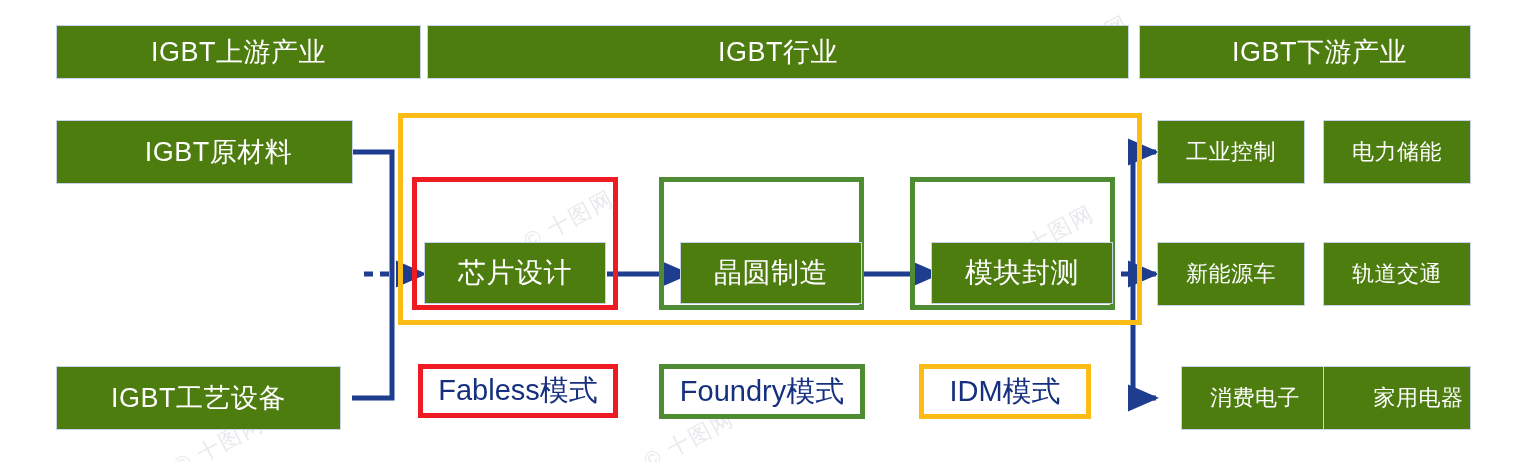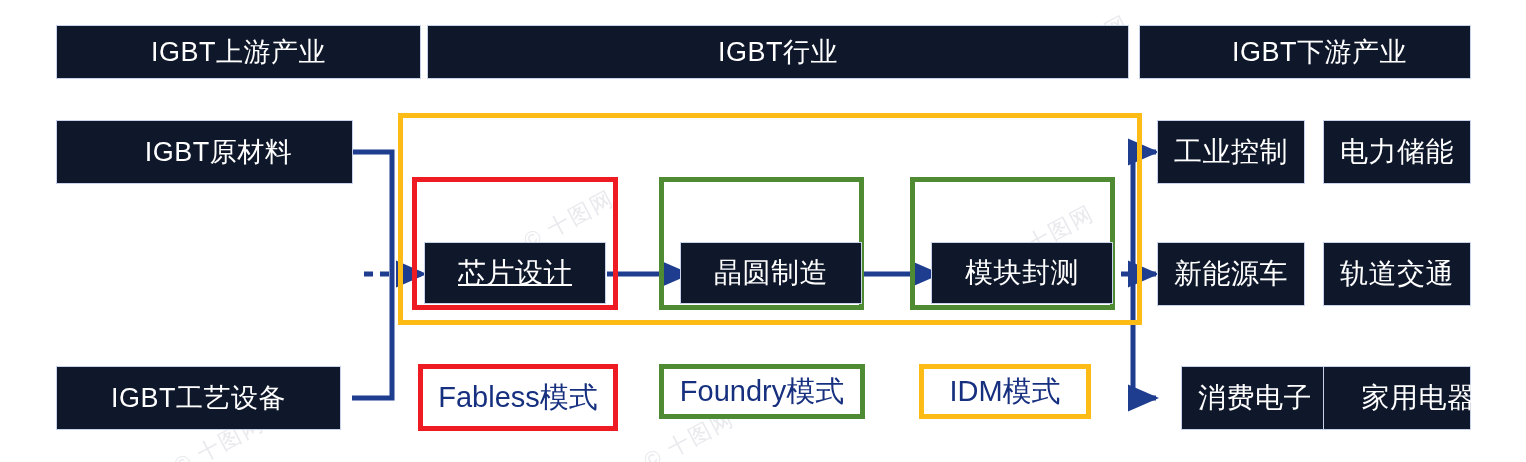--- a/index.html
+++ b/index.html
@@ -11,34 +11,34 @@
     position:relative;
     width:1526px;
     height:462px;
     background:#ffffff;
     overflow:hidden;
   }
 
   
   .blk{
     position:absolute;
-    background:#0f172a;
+    background:#4d7c0f;
     color:#ffffff;
     display:flex;
     align-items:center;
     justify-content:center;
     box-sizing:border-box;
     box-shadow:0 0 0 1px #c8d2ea;
     letter-spacing:0.5px;
     white-space:nowrap;
   }
   .hdr{ font-size:27px; }
   .side{ font-size:27px; }
   .proc{ font-size:28px; }
-  .down{ font-size:28px; }
+  .down{ font-size:22px; }
 
   
   .outline{
     position:absolute;
     box-sizing:border-box;
     background:transparent;
   }
   .outline.red{ border:5px solid #ee1b22; }
   .outline.green{ border:5px solid #4e8b33; }
   .outline.yellow{ border:5px solid #fdbb16; }
@@ -130,31 +130,31 @@
     <span>IGBT工艺设备</span>
   </div>
 
   <div class="outline yellow" style="left:398px;top:113px;width:744px;height:212px;"></div>
 
   <div class="outline red" style="left:412px;top:177px;width:206px;height:133px;"></div>
 
   <div class="outline green" style="left:659px;top:177px;width:205px;height:133px;"></div>
   <div class="outline green" style="left:910px;top:177px;width:205px;height:133px;"></div>
 
-  <div class="blk proc" style="left:425px;top:243px;width:180px;height:60px;text-decoration:underline;">
+  <div class="blk proc" style="left:425px;top:243px;width:180px;height:60px;">
     <span>芯片设计</span>
   </div>
   <div class="blk proc" style="left:681px;top:243px;width:180px;height:60px;">
     <span>晶圆制造</span>
   </div>
   <div class="blk proc" style="left:932px;top:243px;width:180px;height:60px;">
     <span>模块封测</span>
   </div>
 
-  <div class="legend red" style="left:418px;top:364px;width:200px;height:67px;">
+  <div class="legend red" style="left:418px;top:364px;width:200px;height:54px;">
     <span>Fabless模式</span>
   </div>
   <div class="legend yellow" style="left:919px;top:364px;width:172px;height:55px;">
     <span>IDM模式</span>
   </div>
   <div class="legend green" style="left:659px;top:364px;width:206px;height:55px;">
     <span>Foundry模式</span>
   </div>
 
   <div class="blk down" style="left:1158px;top:121px;width:146px;height:62px;">

